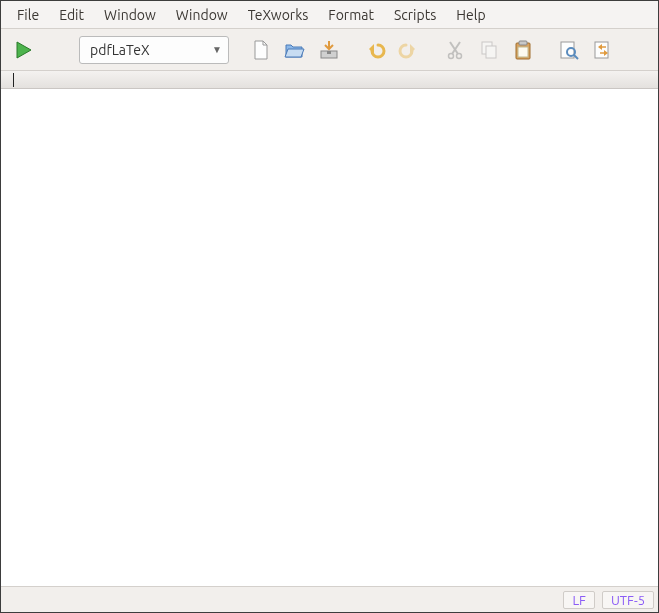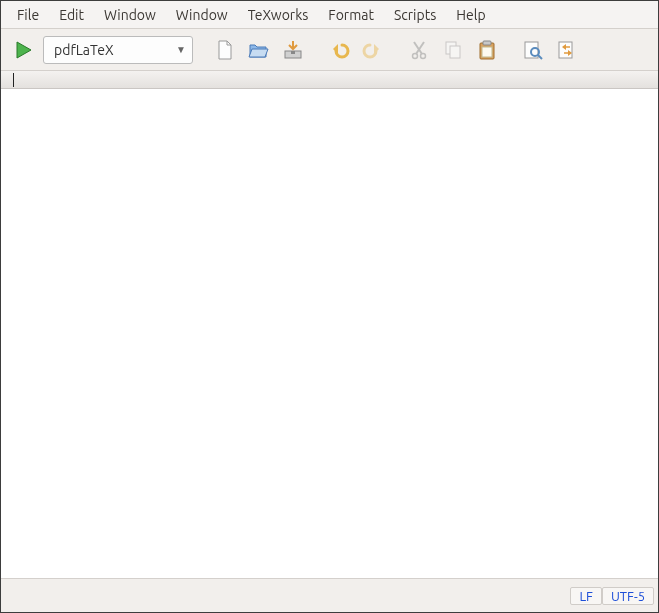--- a/index.html
+++ b/index.html
@@ -71,20 +71,21 @@
     min-width: 150px; height: 28px;
     background: #fdfdfd;
     border: 1px solid #bbb;
     border-radius: 3px;
     display: flex; align-items: center;
     padding: 0 6px 0 10px;
     font-size: 14px;
     color: #333;
     cursor: pointer;
     justify-content: space-between;
+    margin-left: 36px;
   }
   .typeset-dropdown .chev {
     font-size: 10px;
     color: #666;
   }
   .ruler {
     height: 18px;
     background: linear-gradient(#f4f2f0, #e4e1de);
     border-bottom: 1px solid #cac6c3;
     position: relative;
@@ -95,29 +96,29 @@
     width: 1px;
     height: 14px;
     background: #222;
   }
   .editor {
     flex: 1;
     background: #ffffff;
     position: relative;
   }
   .statusbar {
-    height: 34px;
+    height: 26px;
     background: #f2efec;
     border-top: 1px solid #d4d0cc;
     display: flex; align-items: center;
     justify-content: flex-end;
     padding: 0 4px;
-    gap: 0;
+    gap: 7px;
     font-size: 13px;
-    color: #1d4ed8;
+    color: #8b5cf6;
   }
   .status-box {
     border: 1px solid #d0ccc8;
     background: #f8f6f4;
     padding: 1px 8px;
     border-radius: 2px;
   }
   svg { display: block; }
 </style>
 </head>

